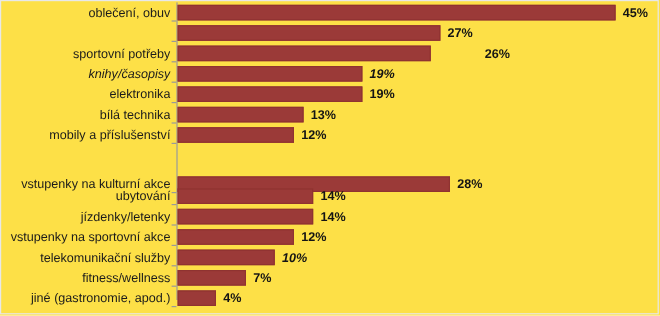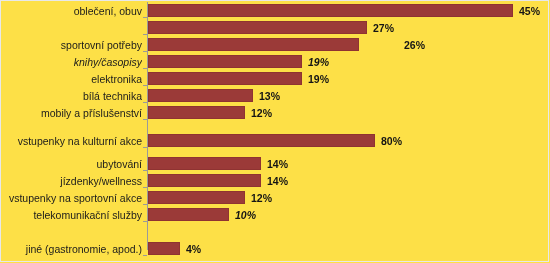--- a/index.html
+++ b/index.html
@@ -146,50 +146,56 @@
         <div class="tick"></div>
         <div class="bar" style="width: 105px;"></div>
         <div class="bar-value" style="left: 259px;">13%</div>
       </div>
       <div class="bar-row" style="top: 105px;">
         <div class="row-label">mobily a příslušenství</div>
         <div class="tick"></div>
         <div class="bar" style="width: 97px;"></div>
         <div class="bar-value" style="left: 251px;">12%</div>
       </div>
-      <div class="bar-row" style="top: 133px;">
+      <div class="bar-row" style="top: 146px;">
         <div class="row-label">vstupenky na kulturní akce</div>
         <div class="tick"></div>
         <div class="bar" style="width: 227px;"></div>
-        <div class="bar-value" style="left: 381px;">80%</div>
+        <div class="bar-value" style="left: 381px;">28%</div>
       </div>
       <div class="bar-row" style="top: 156px;">
         <div class="row-label">ubytování</div>
         <div class="tick"></div>
         <div class="bar" style="width: 113px;"></div>
         <div class="bar-value" style="left: 267px;">14%</div>
       </div>
       <div class="bar-row" style="top: 173px;">
-        <div class="row-label">jízdenky/wellness</div>
+        <div class="row-label">jízdenky/letenky</div>
         <div class="tick"></div>
         <div class="bar" style="width: 113px;"></div>
         <div class="bar-value" style="left: 267px;">14%</div>
       </div>
       <div class="bar-row" style="top: 190px; padding-left: 40px;">
         <div class="row-label">vstupenky na sportovní akce</div>
         <div class="tick"></div>
         <div class="bar" style="width: 97px;"></div>
         <div class="bar-value" style="left: 251px;">12%</div>
       </div>
       <div class="bar-row" style="top: 207px;">
         <div class="row-label">telekomunikační služby</div>
         <div class="tick"></div>
         <div class="bar" style="width: 81px;"></div>
         <div class="bar-value" style="left: 235px; font-style: italic;">10%</div>
       </div>
+      <div class="bar-row" style="top: 224px;">
+        <div class="row-label">fitness/wellness</div>
+        <div class="tick"></div>
+        <div class="bar" style="width: 57px;"></div>
+        <div class="bar-value" style="left: 211px;">7%</div>
+      </div>
       <div class="bar-row" style="top: 241px;">
         <div class="row-label">jiné (gastronomie, apod.)</div>
         <div class="tick"></div>
         <div class="bar" style="width: 32px;"></div>
         <div class="bar-value" style="left: 186px;">4%</div>
       </div>
     </div>
 
 </div>
 

